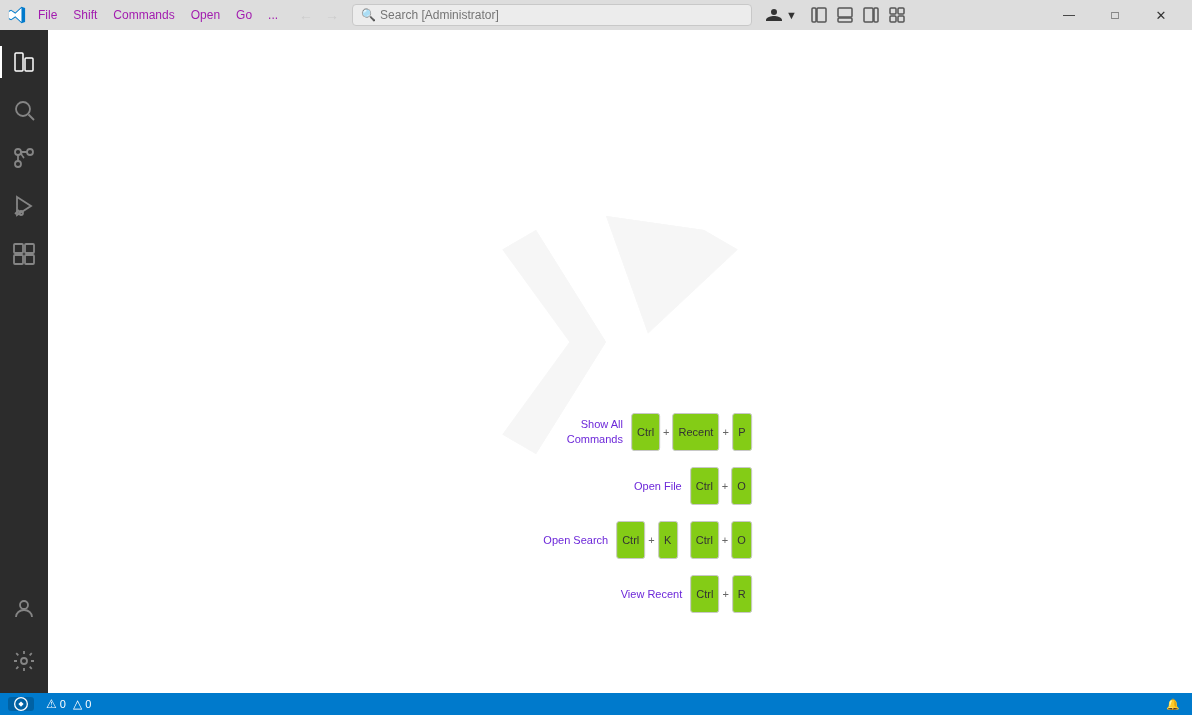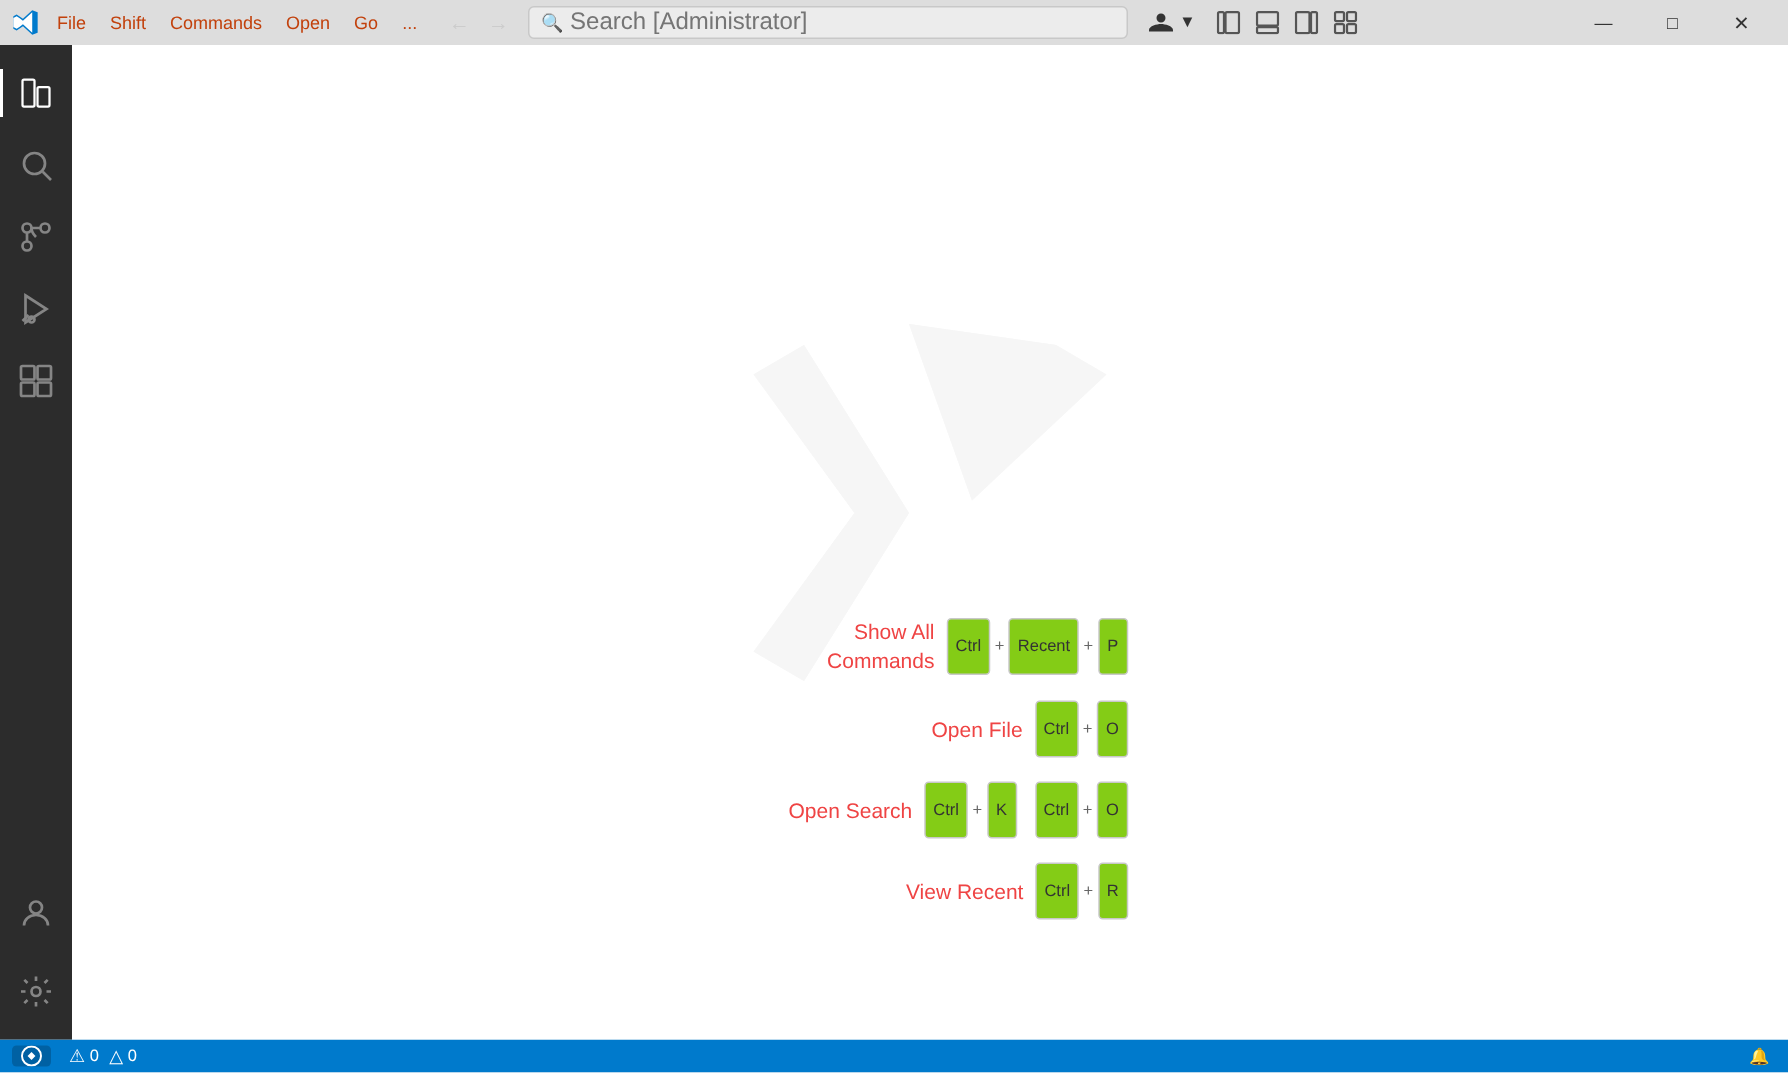--- a/index.html
+++ b/index.html
@@ -31,21 +31,21 @@
     #menu-bar {
       display: flex;
       align-items: center;
       gap: 0px;
     }
     .menu-item {
       padding: 2px 8px;
       cursor: pointer;
       border-radius: 4px;
       font-size: 12px;
-      color: #c2410c;
+      color: #a21caf;
     }
     #nav-buttons {
       display: flex;
       margin-left: 8px;
       gap: 2px;
     }
     .nav-btn {
       width: 24px;
       height: 24px;
       background: none;
@@ -70,21 +70,21 @@
       display: flex;
       align-items: center;
       padding: 0 8px;
       gap: 4px;
       cursor: text;
     }
     #search-bar input {
       background: none;
       border: none;
       outline: none;
-      font-size: 16px;
+      font-size: 12px;
       color: #be185d;
       width: 100%;
     }
     #account-btn {
       display: flex;
       align-items: center;
       gap: 4px;
       padding: 2px 6px;
       border-radius: 4px;
       cursor: pointer;
@@ -184,23 +184,23 @@
       left: 50%;
       transform: translateX(-50%);
     }
     .shortcut-row {
       display: flex;
       align-items: center;
       justify-content: flex-end;
       gap: 8px;
     }
     .shortcut-label {
-      color: #ef4444;
+      color: #6d28d9;
       text-align: right;
-      font-size: 14px;
+      font-size: 11px;
       min-width: 120px;
       cursor: pointer;
     }
     .shortcut-label.multiline {
       line-height: 1.4;
     }
     .kbd-group {
       display: flex;
       align-items: center;
       gap: 3px;

